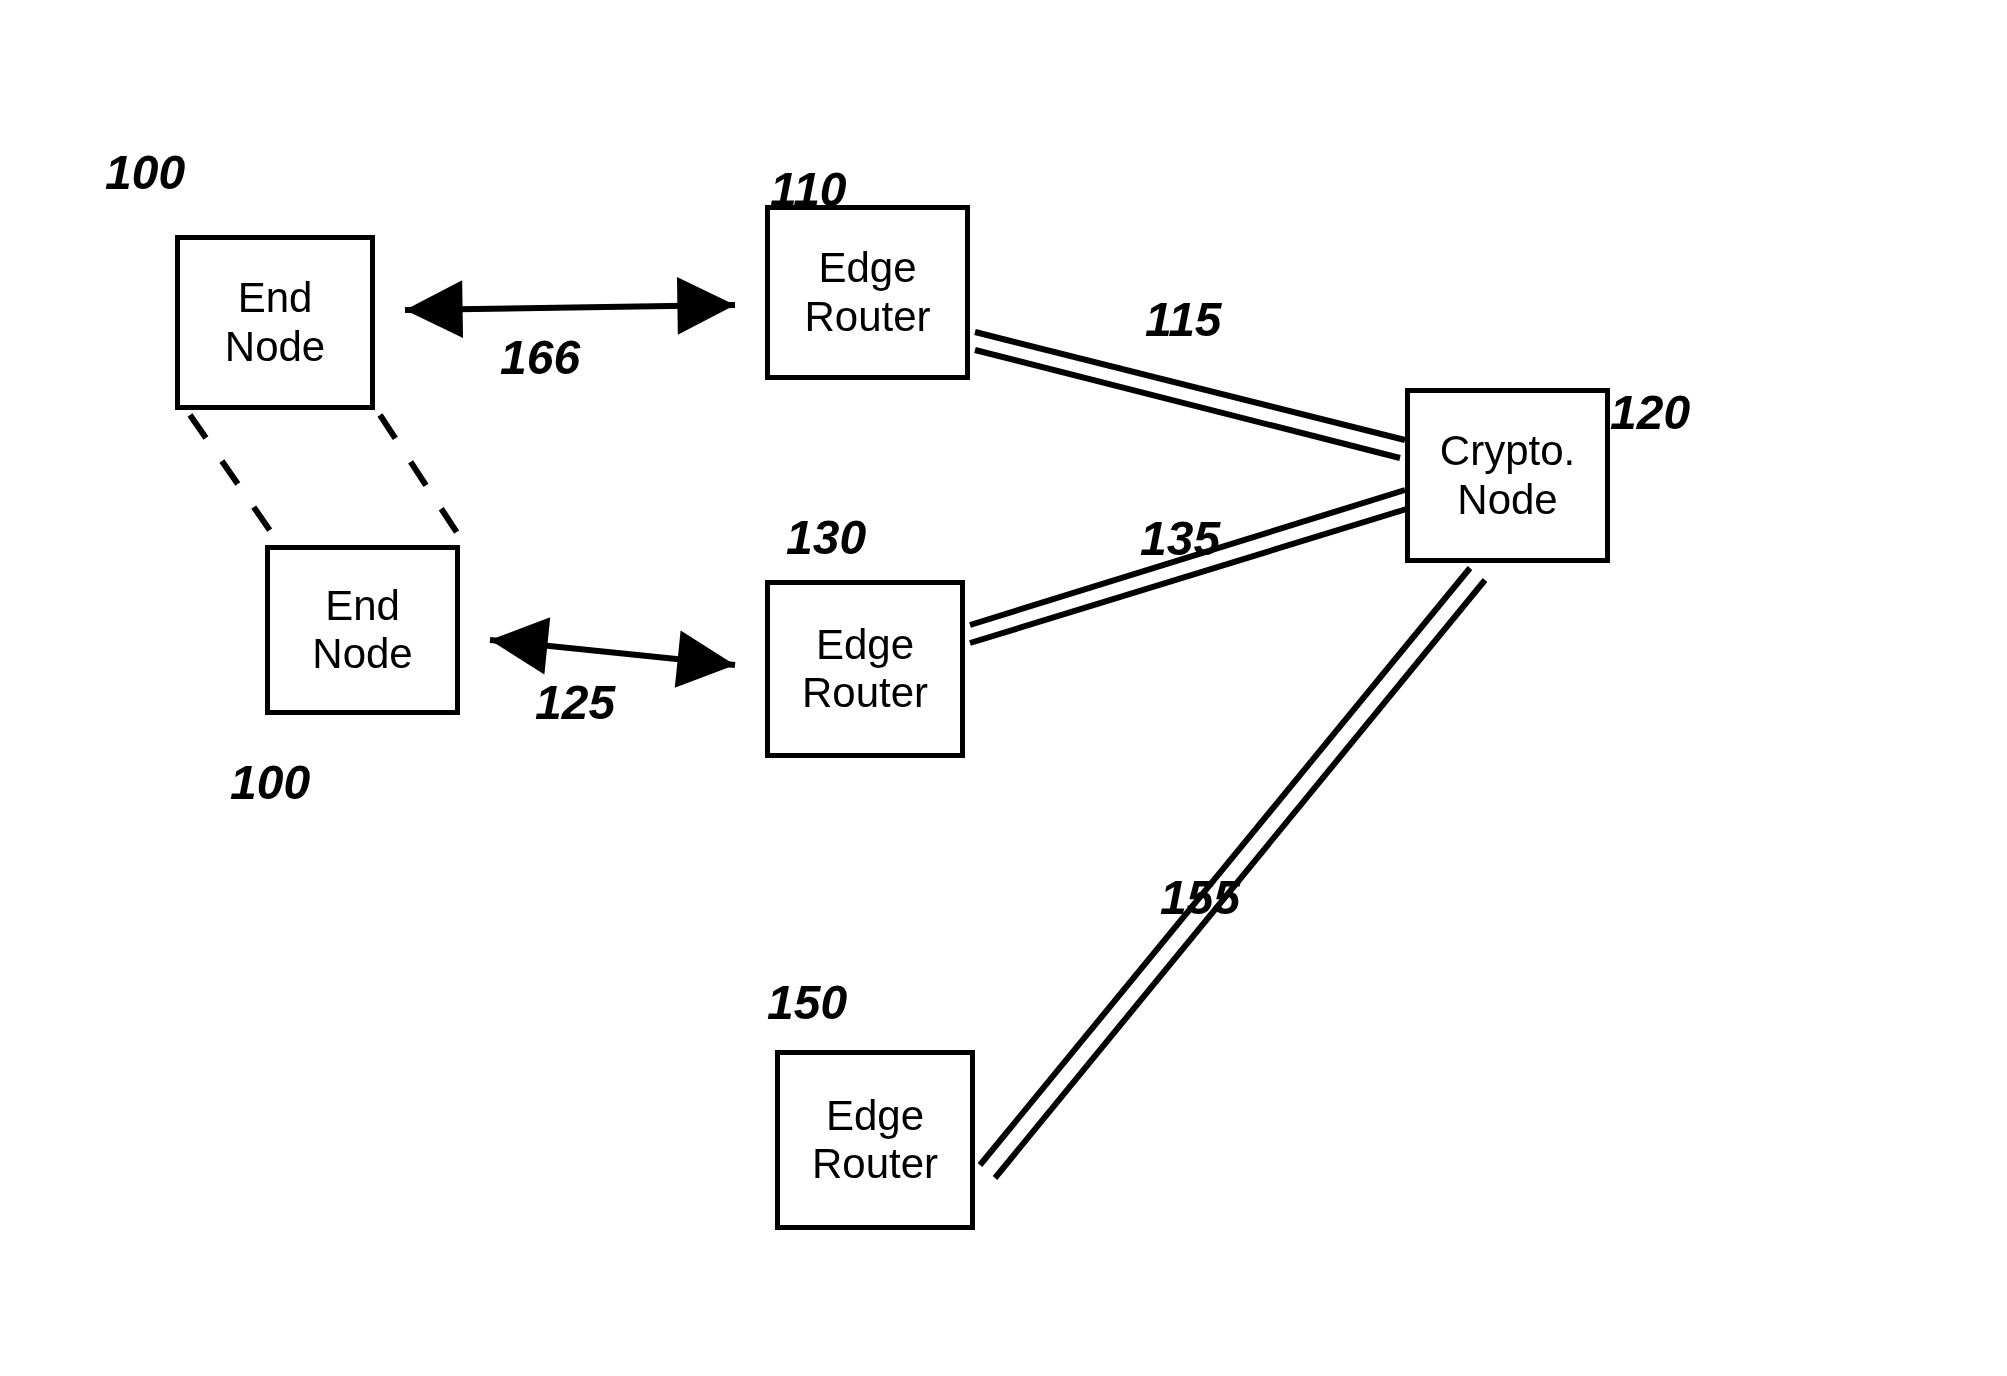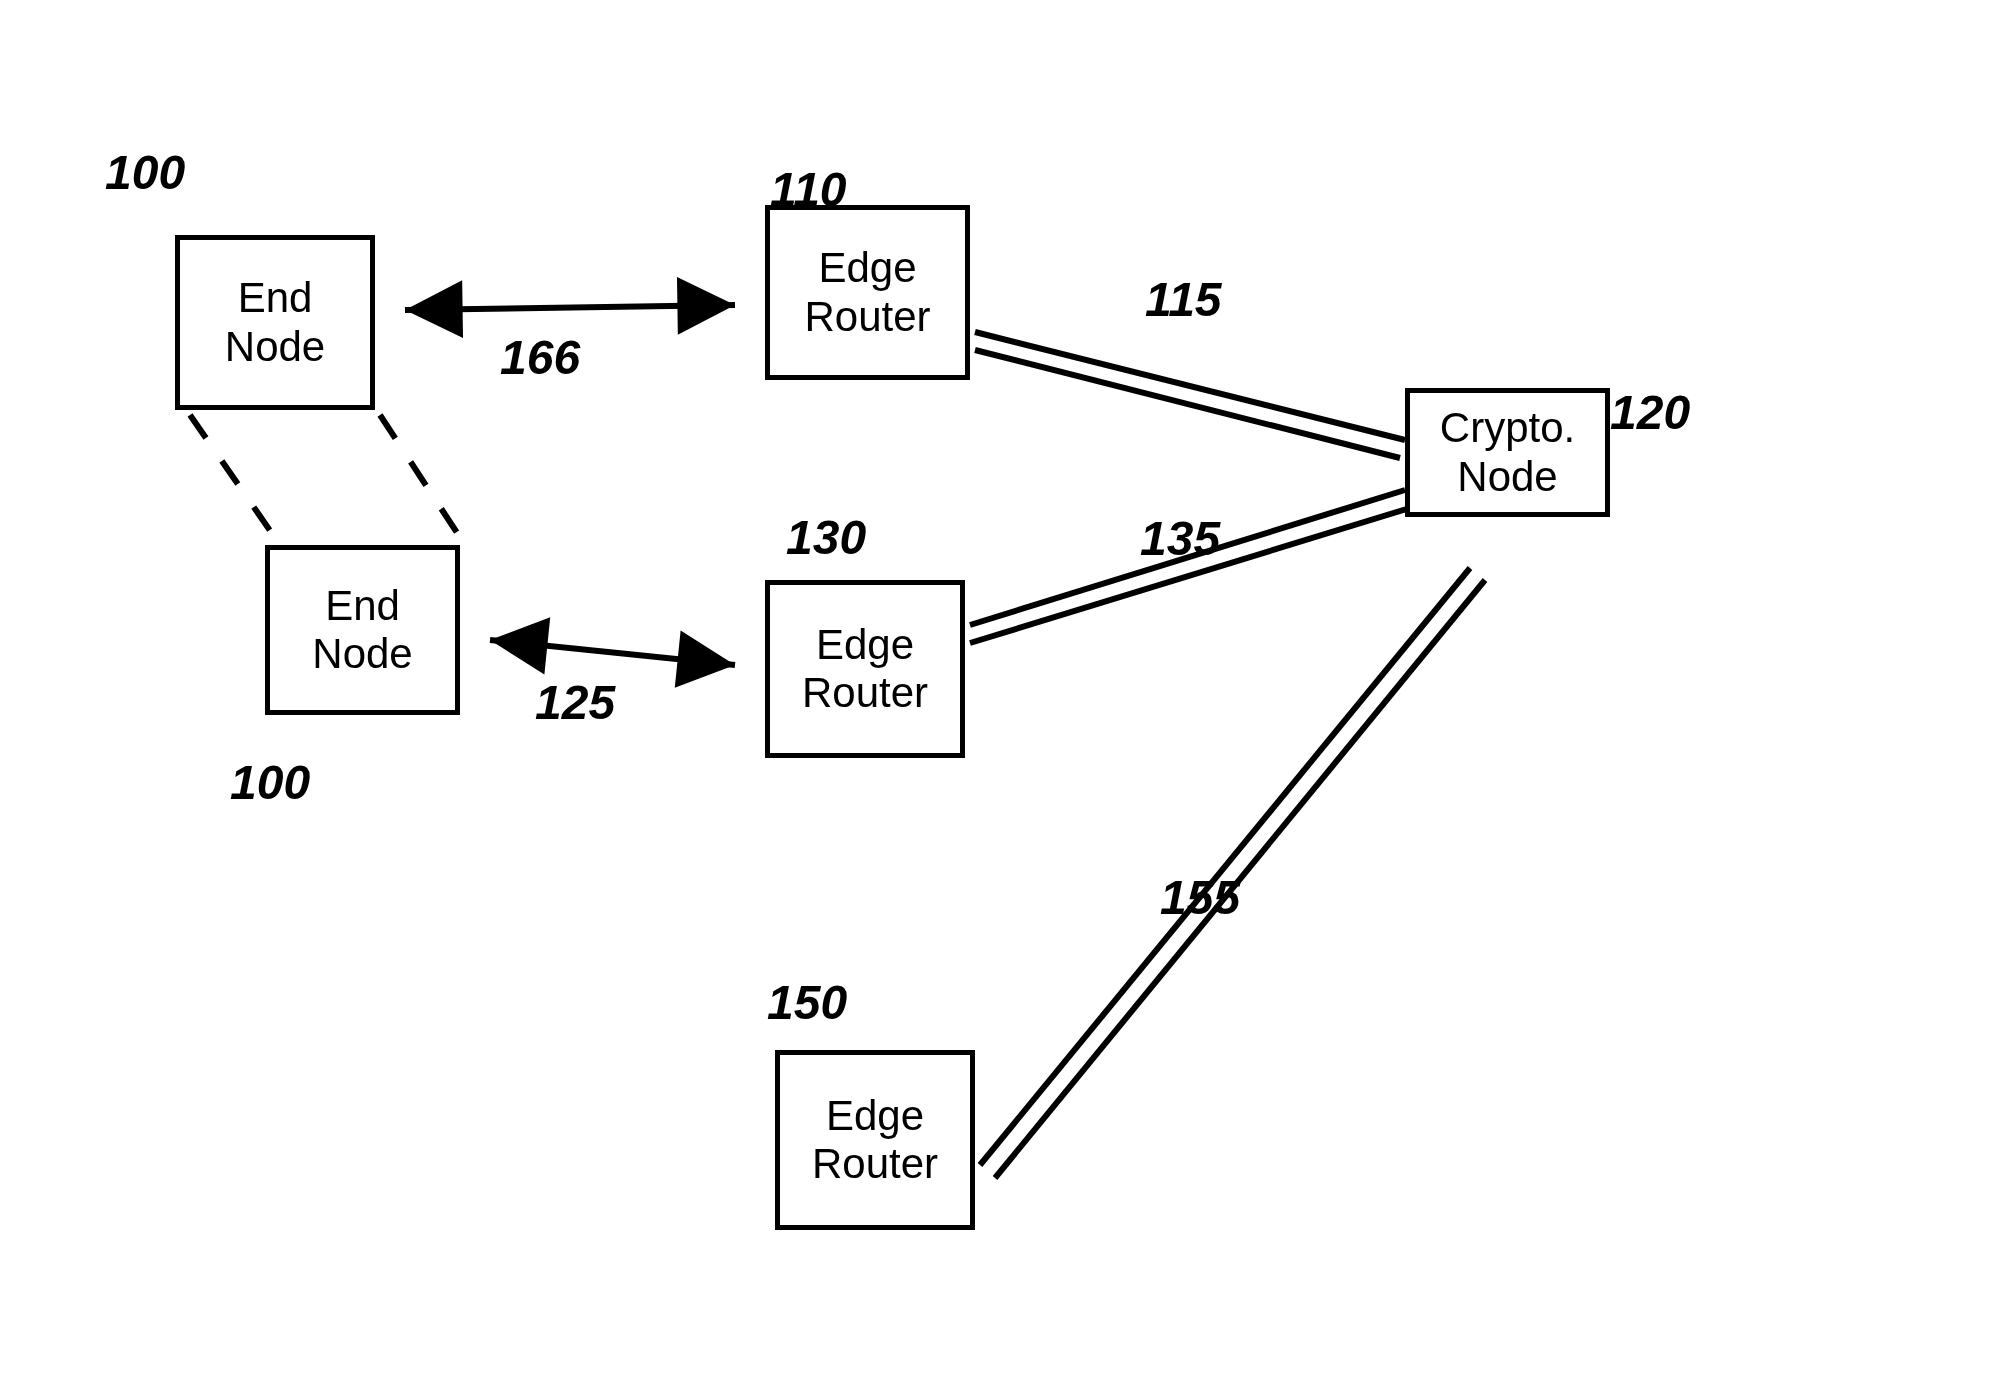--- a/index.html
+++ b/index.html
@@ -97,30 +97,30 @@
   </div>
 
   <div class="node" style="left:765px; top:580px; width:200px; height:178px;">
     <span>Edge<br>Router</span>
   </div>
 
   <div class="node" style="left:775px; top:1050px; width:200px; height:180px;">
     <span>Edge<br>Router</span>
   </div>
 
-  <div class="node" style="left:1405px; top:388px; width:205px; height:129px;">
+  <div class="node" style="left:1405px; top:388px; width:205px; height:175px;">
     <span>Crypto.<br>Node</span>
   </div>
 
   <div class="ref" style="left:105px; top:145px;">100</div>
   <div class="ref" style="left:230px; top:755px;">100</div>
   <div class="ref" style="left:770px; top:130px;margin-top:32px;">110</div>
   <div class="ref" style="left:1610px; top:385px;text-align:center;">120</div>
   <div class="ref" style="left:786px; top:510px;">130</div>
   <div class="ref" style="left:740px; top:975px;margin-left:27px;">150</div>
 
   <div class="ref" style="left:500px; top:330px;">166</div>
-  <div class="ref" style="left:1145px; top:272px;">115</div>
+  <div class="ref" style="left:1145px; top:292px;">115</div>
   <div class="ref" style="left:535px; top:675px;">125</div>
   <div class="ref" style="left:1140px; top:511px;text-align:center;">135</div>
   <div class="ref" style="left:1160px; top:870px;">155</div>
 
 </div>
 
 </body></html>

